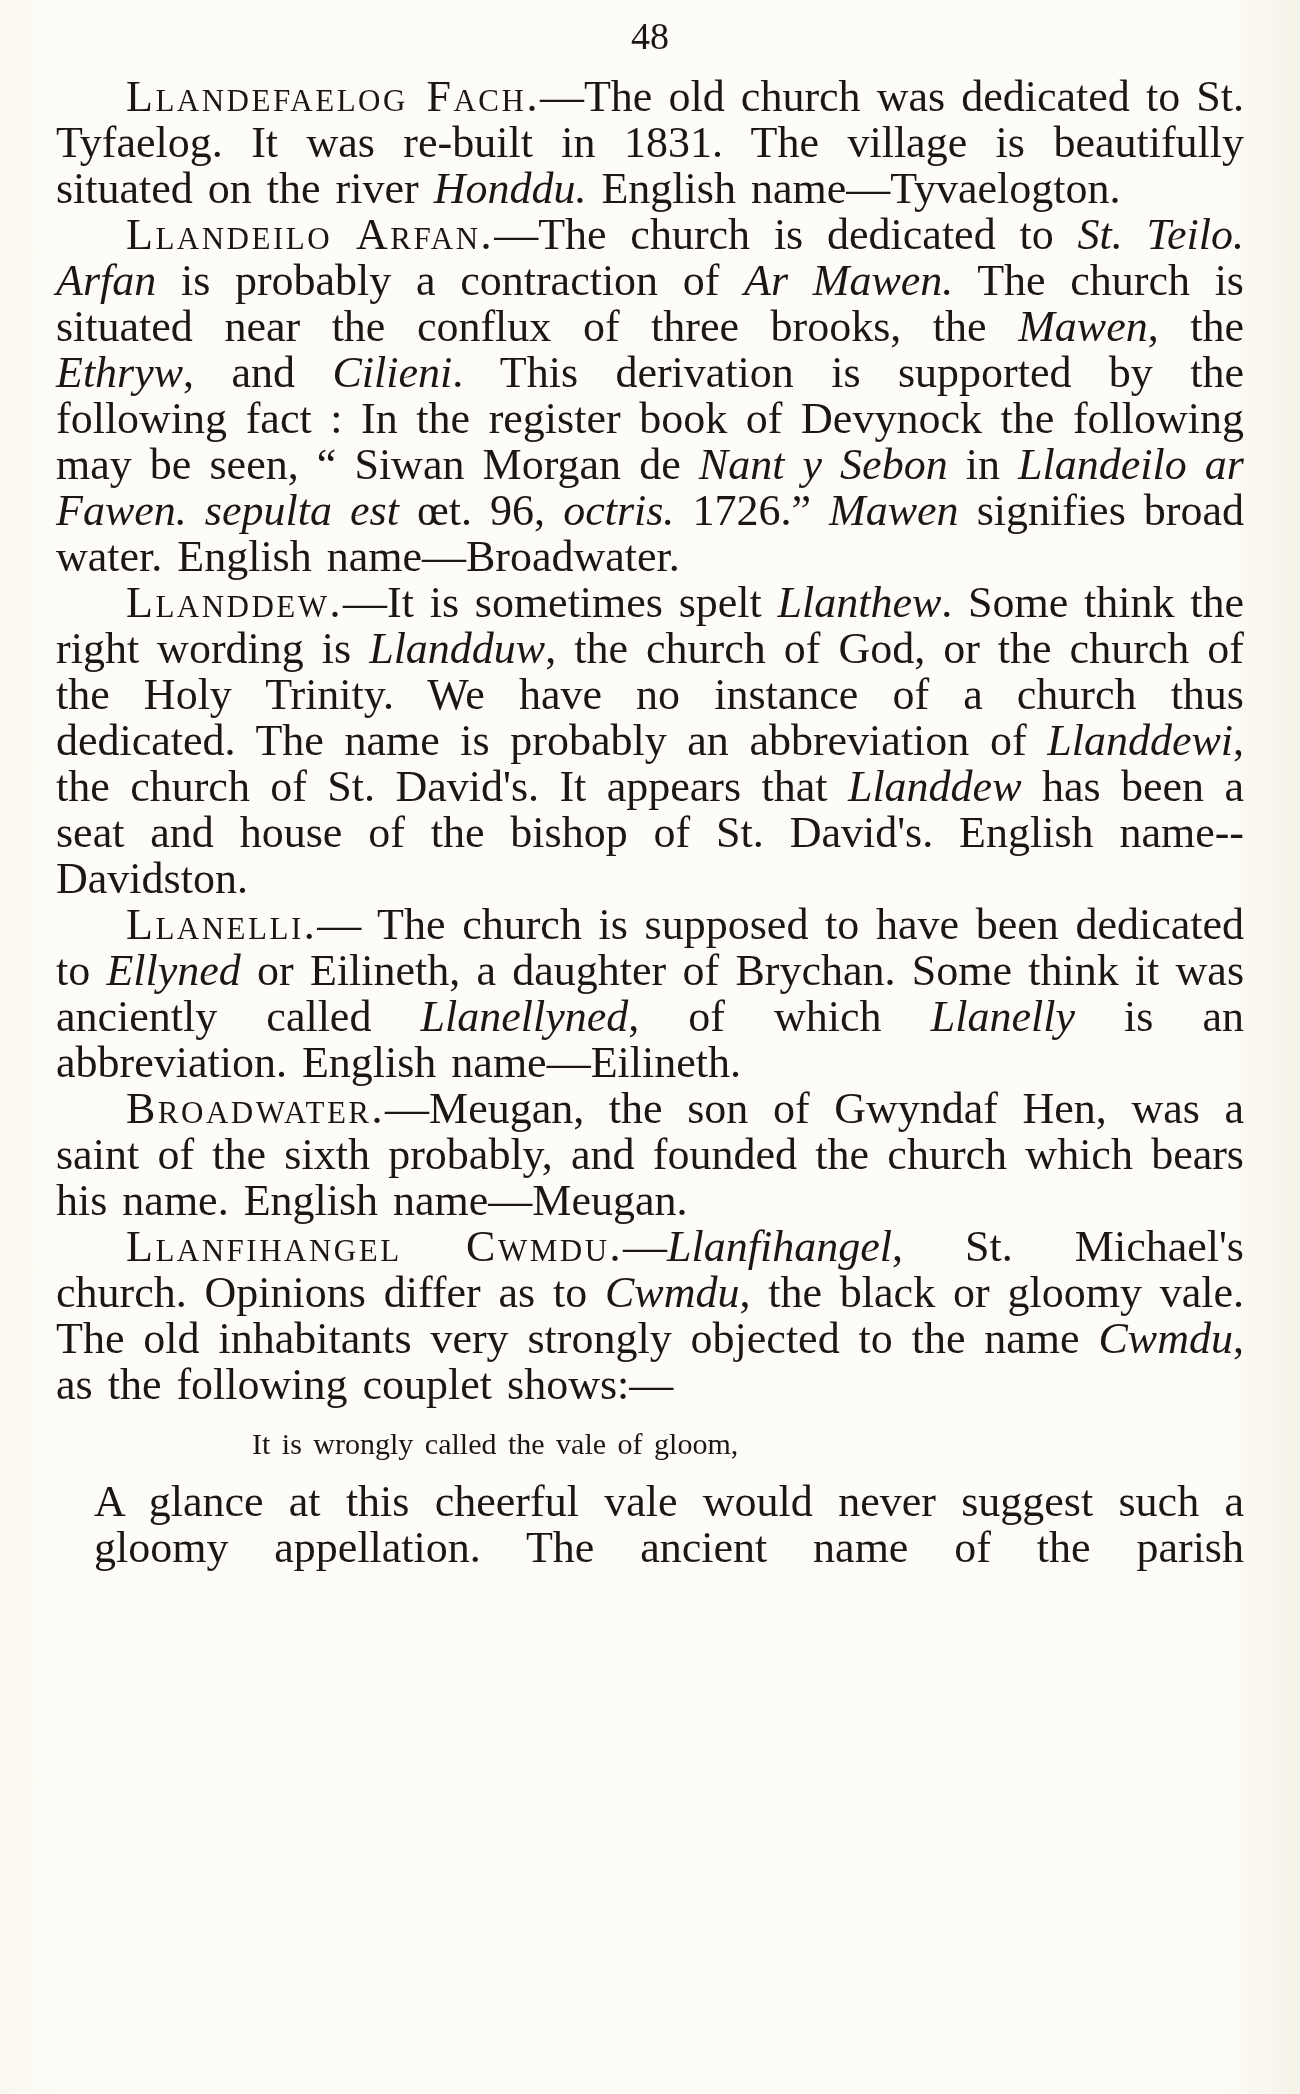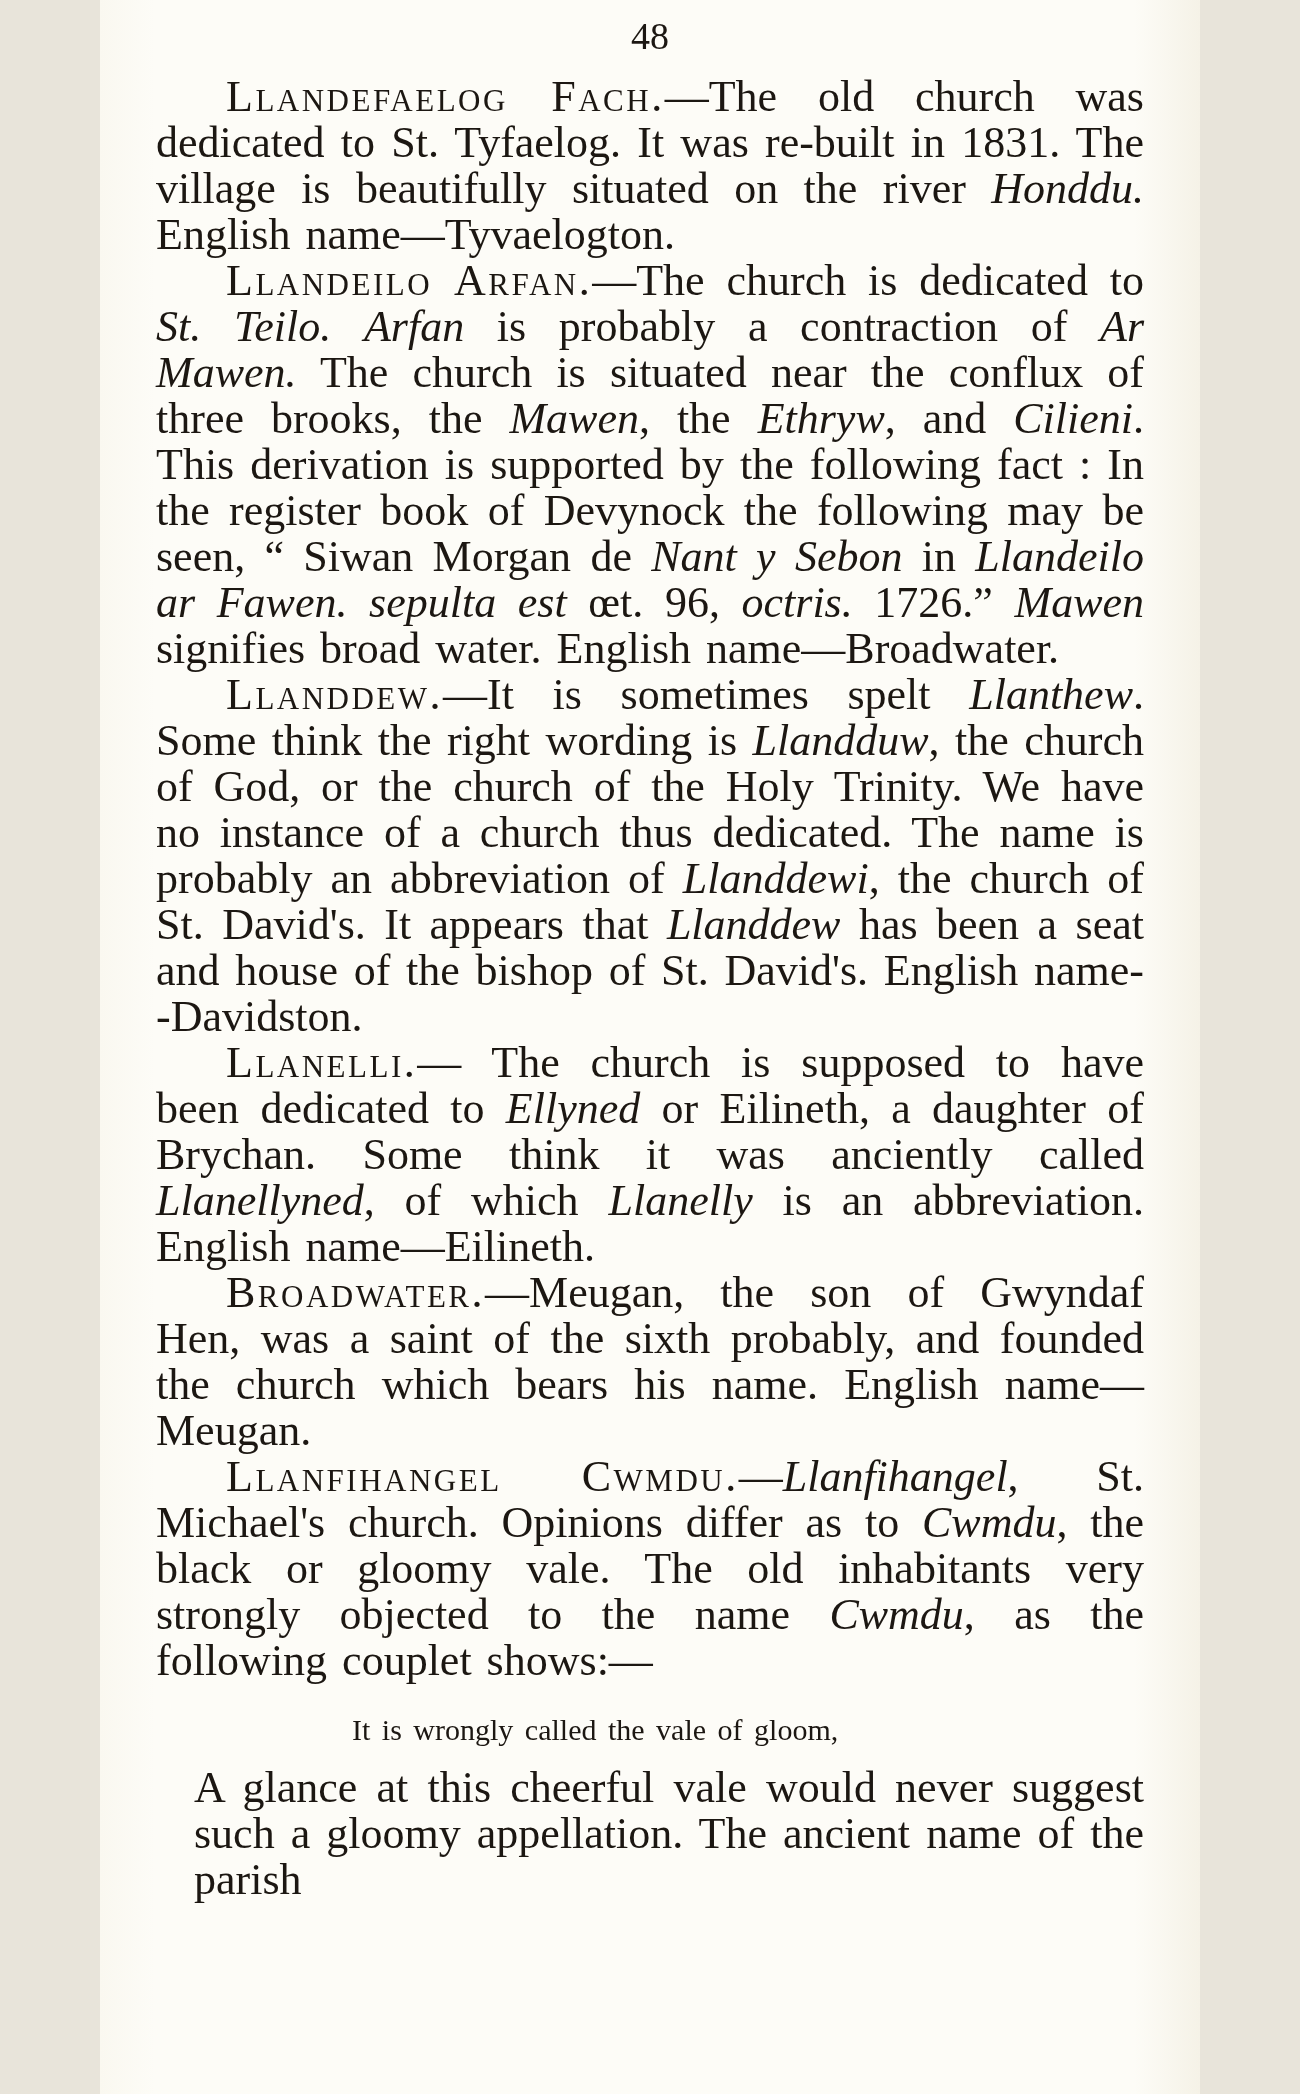--- a/index.html
+++ b/index.html
@@ -1,20 +1,20 @@
 <!DOCTYPE html>
 <html lang="en"><head>
 <meta charset="utf-8">
 <style>
   html, body { margin: 0; padding: 0; }
   body { background: #e8e4da; }
 
   .page {
     position: relative;
-    width: 1100px;
+    width: 1300px;
     height: 2094px;
     margin: 0 auto;
     box-sizing: border-box;
     padding: 14px 56px 0 56px;
     background: linear-gradient(to right, #faf8f0 0%, #fdfcf7 5%, #fdfcf7 94%, #f5f2e7 100%);
     color: #1c1712;
     font-family: "Liberation Serif", "DejaVu Serif", serif;
     overflow: hidden;
     text-rendering: optimizeLegibility;
   }
@@ -56,21 +56,21 @@
     font-style: italic;
     font-size: 33px;
     line-height: 41px;
     margin: 10px 0 2px 288px;
     text-align: left;
   }
 
   .verse-translation {
     font-size: 30px;
     line-height: 39px;
-    margin: 26px 0 16px 196px;
+    margin: 16px 0 16px 196px;
     text-align: left;
   }
 </style>
 </head>
 <body>
 
 <main class="page">
 
   <header class="page-header">
     <span class="page-number">48</span>

